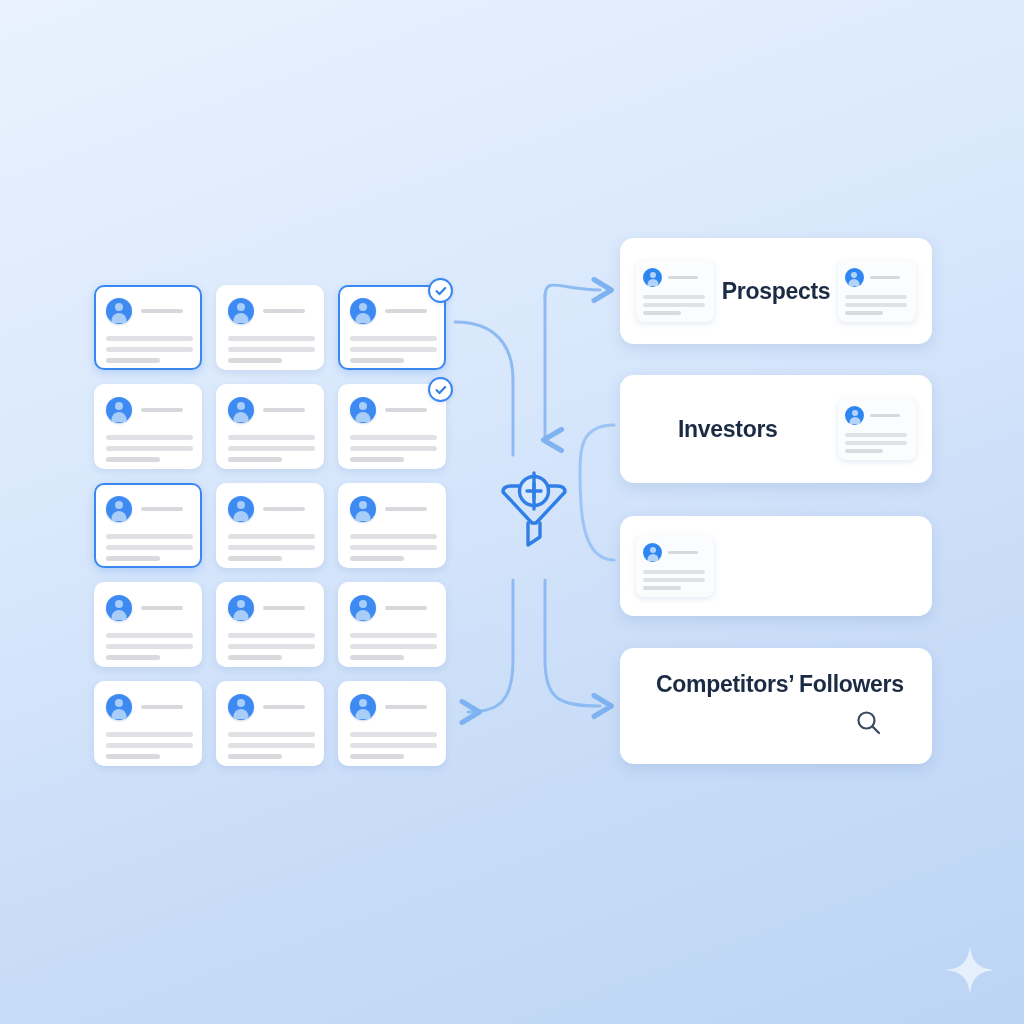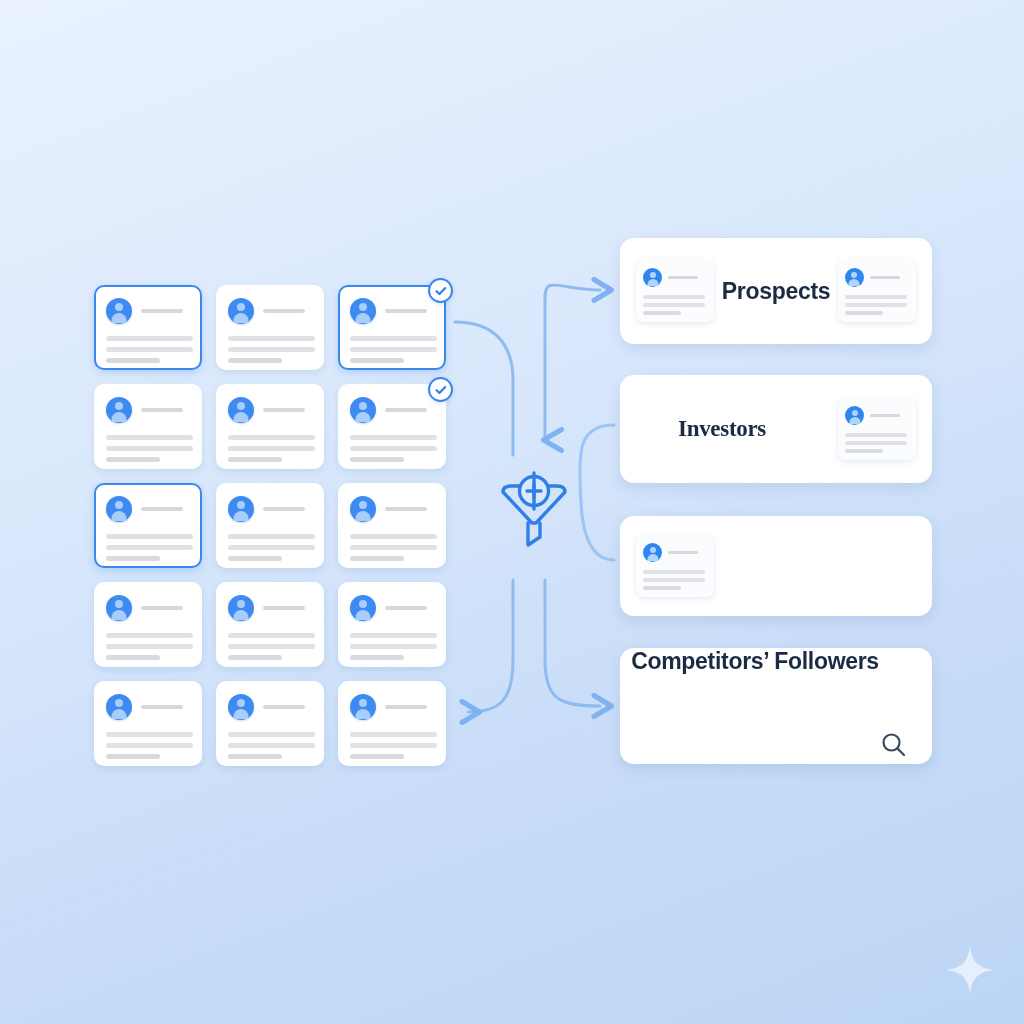--- a/index.html
+++ b/index.html
@@ -106,22 +106,22 @@
   .mc-lines { margin-top:8px; }
   .mc-lines i { display:block; height:4px; border-radius:2px; background:#e0e2e6; margin-bottom:4px; }
   .mc-lines i.a { width:62px; }
   .mc-lines i.b { width:62px; }
   .mc-lines i.c { width:38px; background:#d9dbdf; }
 
   #card-prospects  { left:620px; top:238px; width:312px; height:106px; justify-content:space-between; }
   #card-investors  { left:620px; top:375px; width:312px; height:108px; justify-content:flex-end; gap:0; }
   #card-industry   { left:620px; top:516px; width:312px; height:100px; justify-content:space-between; }
   #card-competitors{ left:620px; top:648px; width:312px; height:116px;
-                     flex-direction:row; align-items:flex-start; justify-content:center; padding:0 24px; }
-  #card-investors .segment-label { position:absolute; left:58px;font-family:Liberation Serif, serif; }
+                     flex-direction:column; align-items:flex-start; justify-content:center; padding:0 24px; }
+  #card-investors .segment-label { position:absolute; left:58px; }
   #card-industry .segment-label { margin-left:4px; }
   #card-competitors .segment-label { margin-left:12px; }
   #search-icon-wrap { align-self:flex-end; margin-right:24px; margin-top:10px; }
 
   
   #sparkle { position:absolute; right:28px; bottom:28px; width:52px; height:52px; }
 </style>
 </head>
 <body>
 

